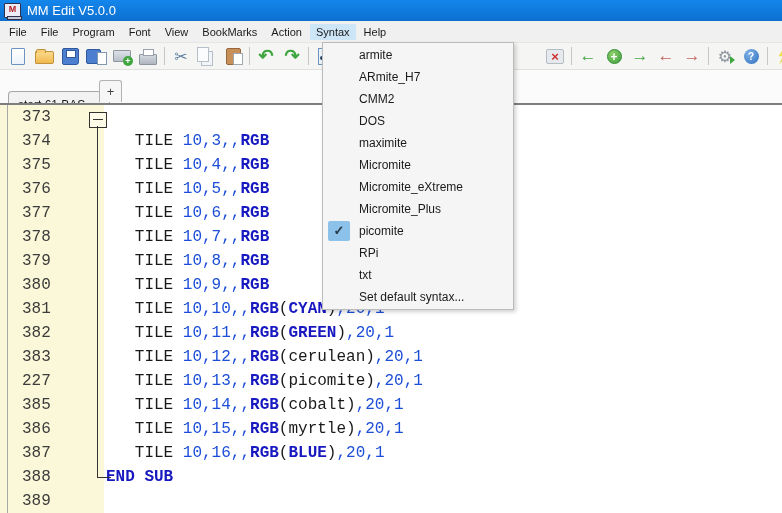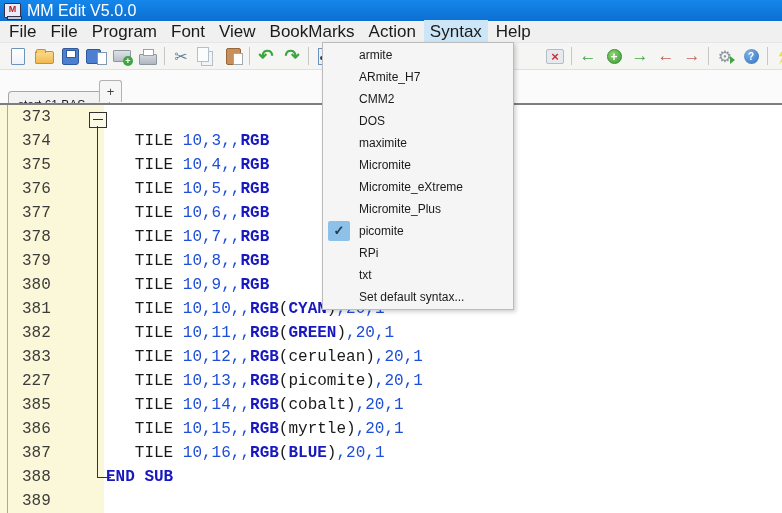--- a/index.html
+++ b/index.html
@@ -9,26 +9,26 @@
 
   
   .titlebar{height:21px;background:linear-gradient(#1486EC,#0C6FD0);display:flex;
             align-items:center;padding-left:4px;}
   .appicon{width:15px;height:13px;margin-right:6px;position:relative;
            background:#ECECF8;border:1px solid #303048;border-radius:1px;}
   .appicon::before{content:"M";position:absolute;left:0;right:0;top:-1px;text-align:center;
            font:bold 9px/13px "Liberation Sans",sans-serif;color:#B02020;}
   .appicon::after{content:"";position:absolute;left:2px;bottom:-3px;width:13px;height:2px;
            background:#C8C8D8;border:1px solid #303048;}
-  .apptitle{color:#fff;font-size:16px;}
+  .apptitle{color:#fff;font-size:13px;}
 
   
   .menubar{height:21px;background:#F0F0F0;display:flex;align-items:center;padding-left:2px;
            border-bottom:1px solid #E6E6E6;}
-  .mitem{font-size:17px;color:#1A1A1A;padding:2px 6px;margin:0 1px;white-space:nowrap;}
+  .mitem{font-size:11px;color:#1A1A1A;padding:2px 6px;margin:0 1px;white-space:nowrap;}
   .mitem.active{background:#CDE6F7;}
 
   
   .toolbar{height:26px;background:#F5F5F4;display:flex;align-items:center;padding-left:5px;
            border-bottom:1px solid #E0E0E0;}
   .tbtn{width:26px;height:22px;display:flex;align-items:center;justify-content:center;
         position:relative;flex:0 0 auto;}
   .tsep{width:1px;height:18px;background:#C6C6C6;margin:0 3px;flex:0 0 auto;}
   .tspacer{width:178px;flex:0 0 auto;}
 

